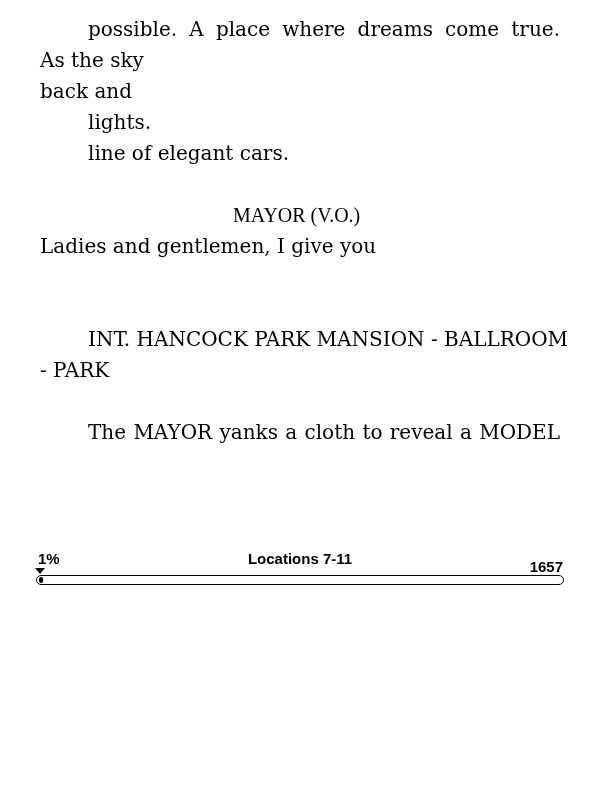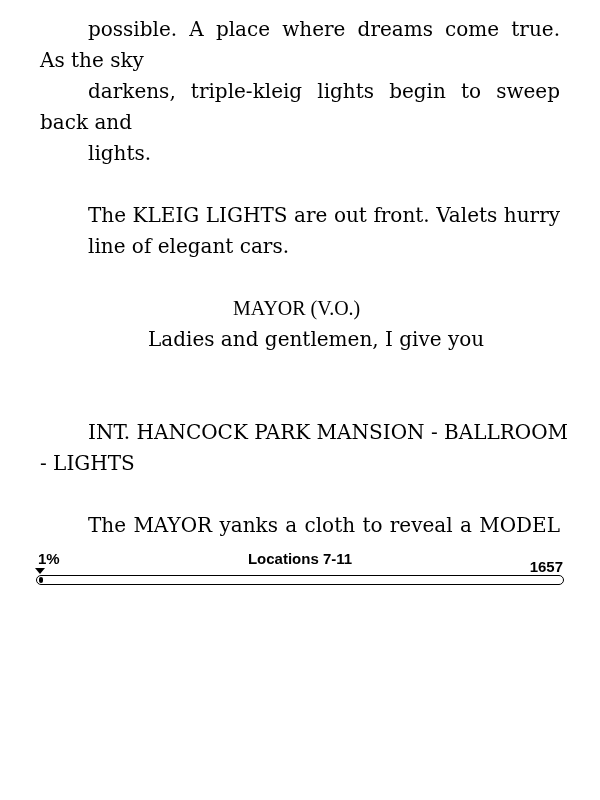--- a/index.html
+++ b/index.html
@@ -25,21 +25,21 @@
     white-space: nowrap;
     color: #000000;
   }
   .just {
     white-space: normal;
     text-align: justify;
     text-align-last: justify;
     text-justify: inter-word;
   }
   .ind  { margin-left: 48px; }
-  .dlg  { margin-left: 108px; }
+  .dlg  { }
   .cue  { margin-left: 193px; font-family: Liberation Serif, serif; }
   .g1   { margin-top: 31px; }
   .g2   { margin-top: 62px; }
 
   .footer {
     position: absolute;
     left: 0; right: 0; bottom: 0; height: 40px;
     font-family: "Liberation Sans", sans-serif;
     font-weight: bold;
     font-size: 15px;
@@ -78,33 +78,31 @@
   }
 </style>
 </head>
 <body>
 
 <div class="screen">
 
   <div class="content">
     <div class="ln ind just">possible.  A place where dreams come true.</div>
     <div class="ln">As the sky</div>
-    <div class="ln ind just">darkens, triple-kleig lights begin to sweep</div>
     <div class="ln">back and</div>
     <div class="ln ind">lights.</div>
 
 
-    <div class="ln ind just g1">The KLEIG LIGHTS are out front.  Valets hurry</div>
     <div class="ln ind">line of elegant cars.</div>
 
     <div class="ln cue g1">MAYOR (V.O.)</div>
     <div class="ln dlg">Ladies and gentlemen, I give you</div>
 
     <div class="ln ind g2">INT. HANCOCK PARK MANSION - BALLROOM</div>
-    <div class="ln">- LIGHTS</div>
+    <div class="ln">- PARK</div>
 
     <div class="ln ind just g1">The MAYOR yanks a cloth to reveal a MODEL</div>
   </div>
 
   <div class="footer">
     <div class="frow">
       <span class="fleft">1%</span>
       <span>Locations 7-11</span>
       <span class="fright">1657</span>
     </div>

